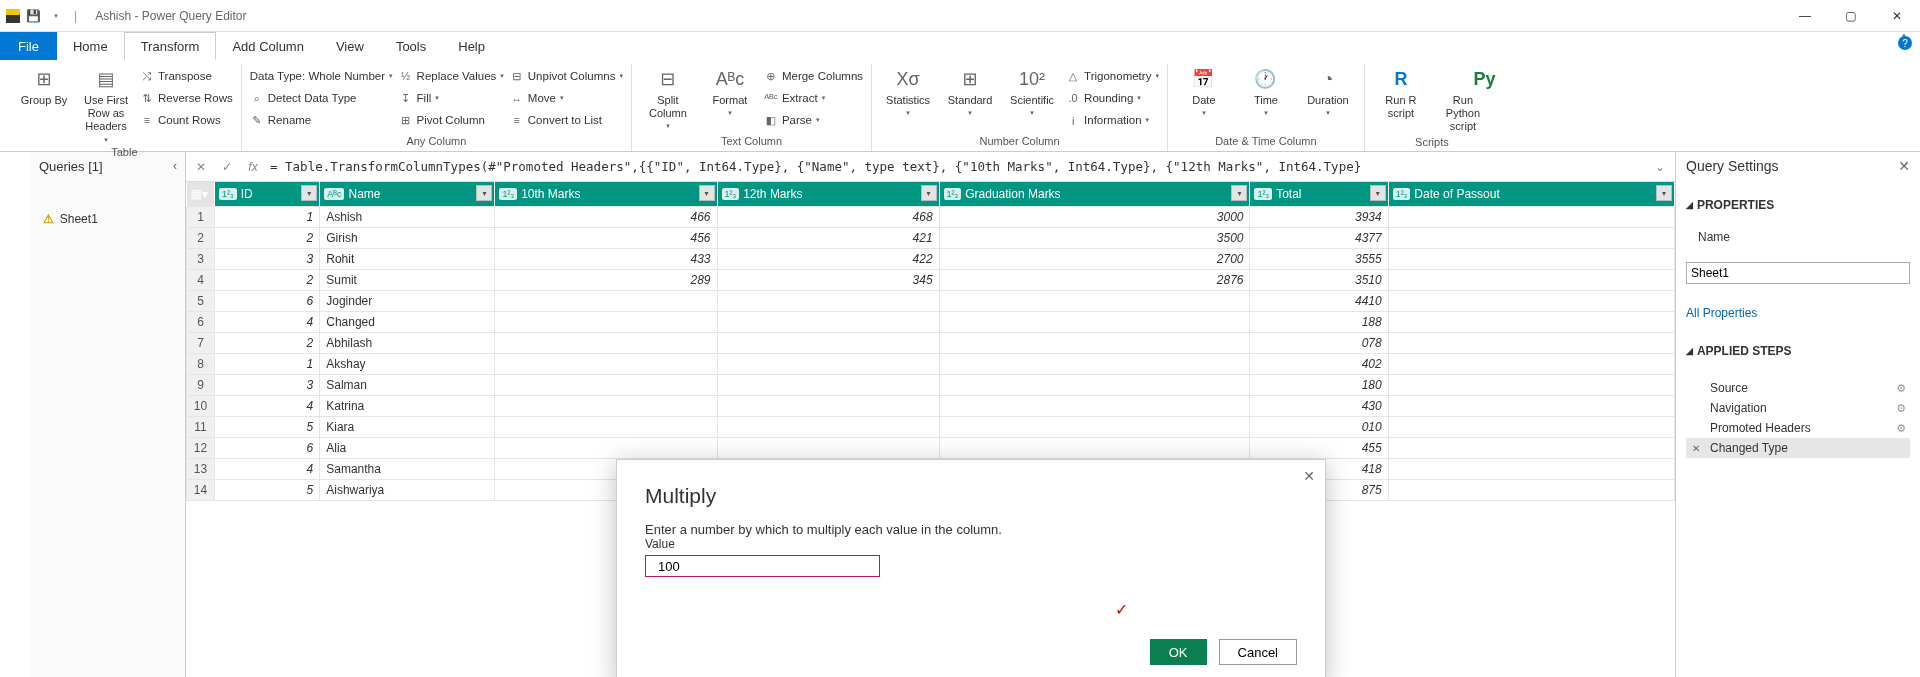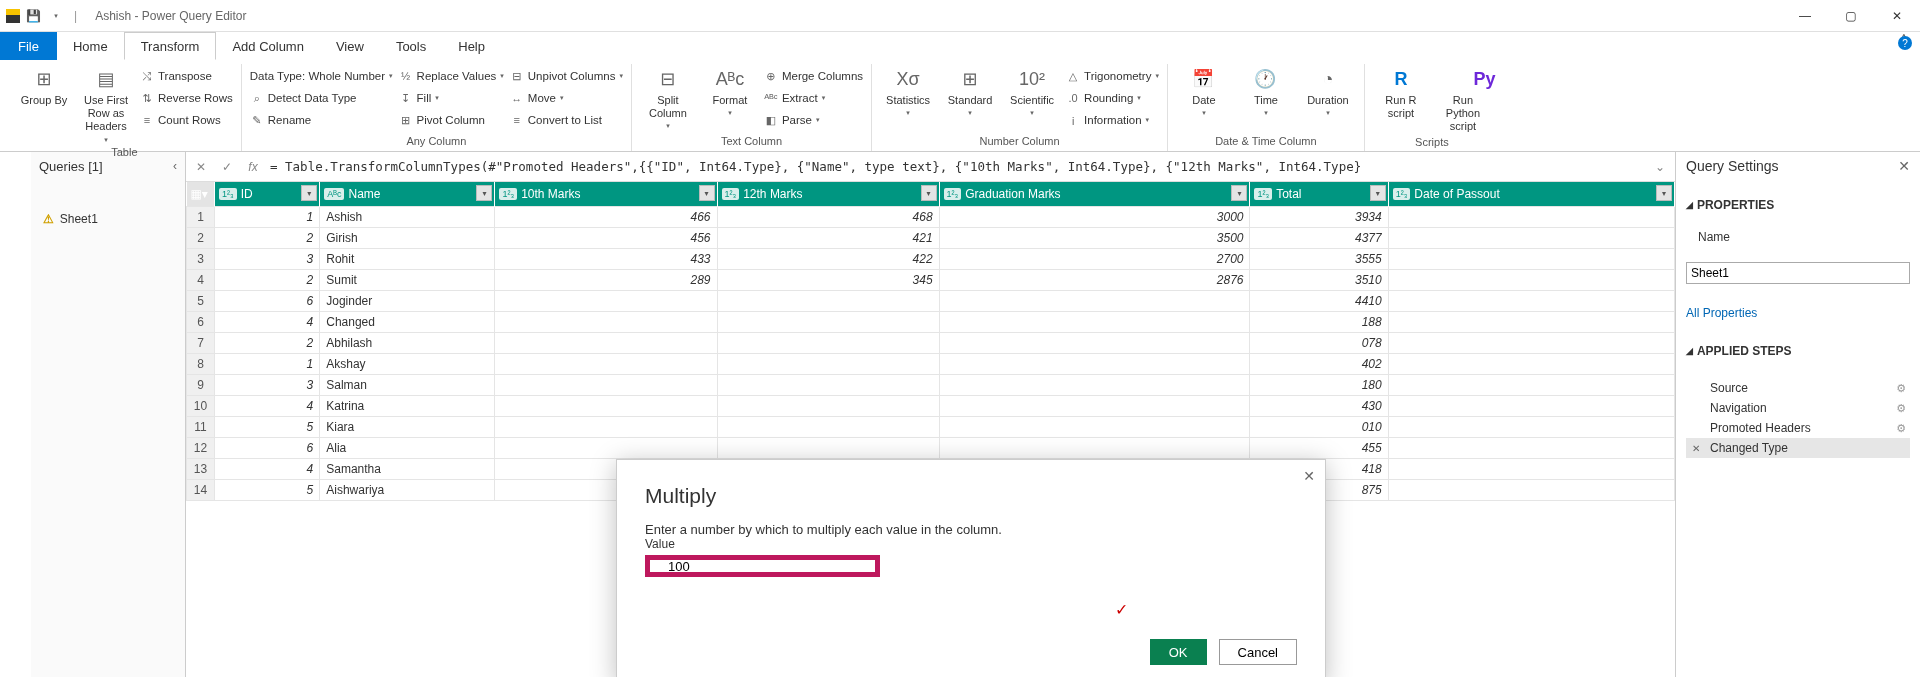--- a/index.html
+++ b/index.html
@@ -74,21 +74,21 @@
 .step-item.selected { background:#e6e6e6; }
 .step-item .gear { color:#999; font-size:11px; }
 .step-item .del-x { position:absolute; left:6px; font-size:10px; color:#666; }
 
 
 .dialog { position:absolute; left:430px; top:307px; width:710px; height:225px; background:#fff; box-shadow:0 4px 24px rgba(0,0,0,0.25); border:1px solid #ccc; padding:24px 28px; z-index:100; }
 .dialog-close { position:absolute; right:10px; top:8px; font-size:14px; color:#666; }
 .dialog h2 { font-size:21px; font-weight:normal; color:#333; margin-bottom:14px; }
 .dialog p { font-size:13px; color:#333; }
 .dialog label { font-size:12px; color:#333; display:block; margin-bottom:4px; }
-.dialog-input { width:235px; height:22px; border:5px solid #be185d; padding:0 18px; font-size:13px; }
+.dialog-input { width:235px; height:22px; border:1px solid #be185d; padding:0 12px; font-size:13px; }
 .dialog-checkmark { color:#c00; position:absolute; left:498px; top:140px; font-size:16px; }
 .dialog-actions { position:absolute; right:28px; bottom:18px; display:flex; gap:12px; }
 .btn { height:26px; padding:0 18px; font-size:13px; border:1px solid #999; background:#fff; display:flex; align-items:center; }
 .btn.primary { background:#0a8050; color:#fff; border:1px solid #0a8050; }
 </style>
 </head>
 <body>
 
 <div class="title-bar">
   <div class="title-left">
@@ -296,21 +296,21 @@
   </div>
 
   <div class="ribbon-group" style="border-right:none;">
     <div class="ribbon-group-inner">
       <div class="big-btn">
           <span class="ico" style="color:#0078d4;font-weight:bold;">R</span>
           <span class="lbl">Run R
 script</span>
         </div>
       <div class="big-btn">
-          <span class="ico" style="color:#6d28d9;font-weight:bold;margin-left:43px;">Py</span>
+          <span class="ico" style="color:#15803d;font-weight:bold;margin-left:43px;">Py</span>
           <span class="lbl">Run Python
 script</span>
         </div>
     </div>
     <div class="ribbon-group-label">Scripts</div>
   </div>
 </div>
 
 <div class="content">
 

